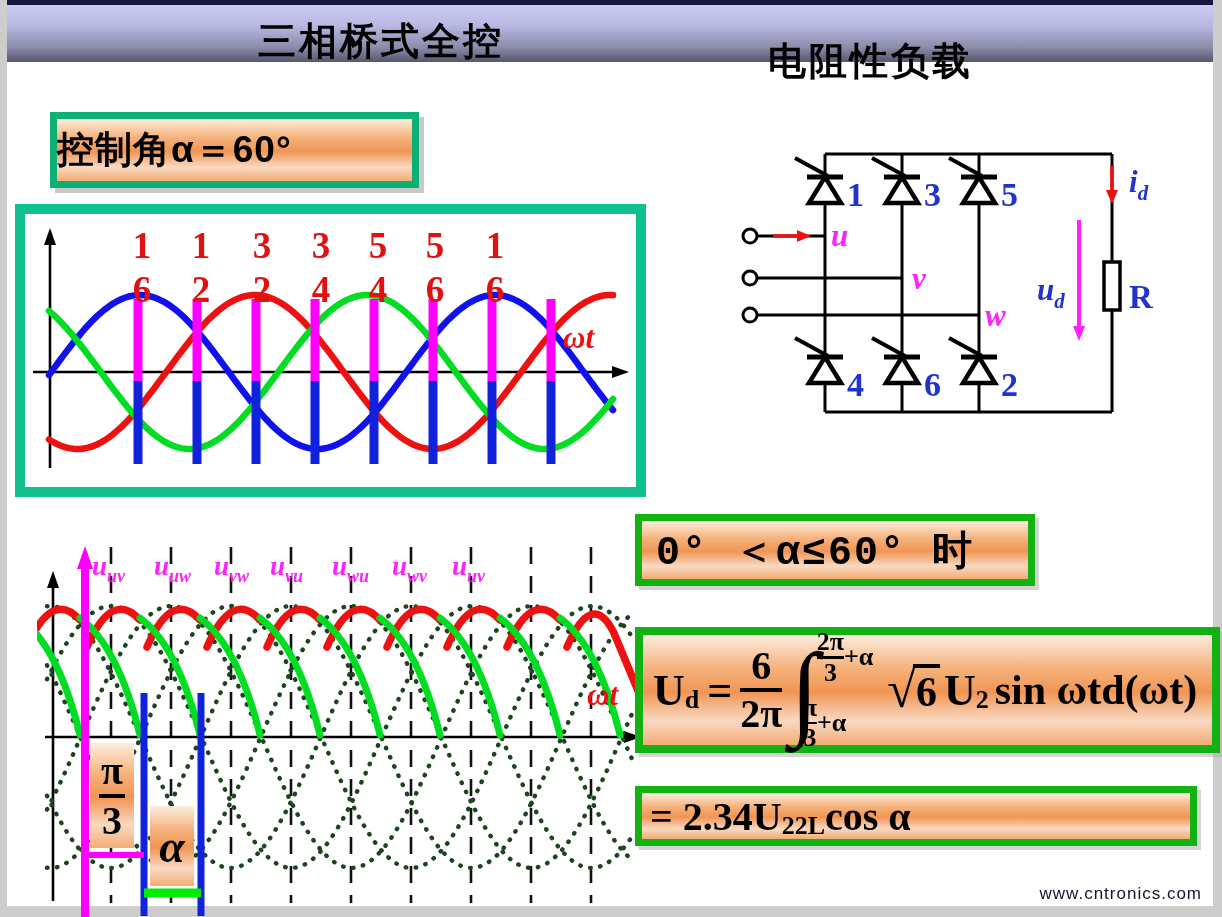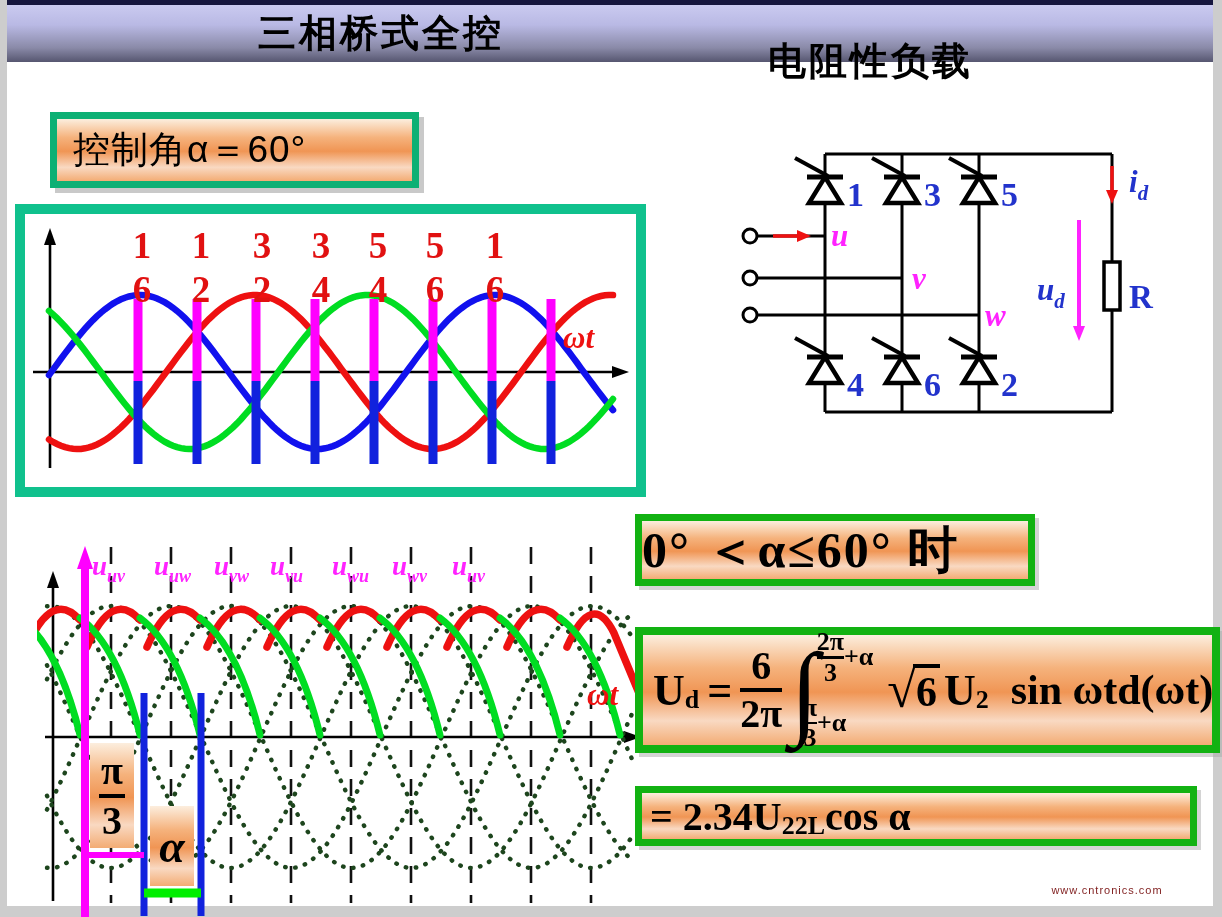--- a/index.html
+++ b/index.html
@@ -3,66 +3,66 @@
 <meta charset="utf-8">
 <style>
   html,body{margin:0;padding:0;width:1222px;height:917px;background:#cdcdcd;overflow:hidden;
             font-family:"Liberation Sans","DejaVu Sans",sans-serif;}
   #slide{position:absolute;left:7px;top:0;width:1206px;height:906px;background:#ffffff;}
   #topline{position:absolute;left:0;top:0;width:100%;height:5px;background:#16163e;}
   #header{position:absolute;left:0;top:5px;width:100%;height:57px;
           background:linear-gradient(180deg,#cacaf0 0%,#b9b9e4 35%,#8a8aa8 75%,#565670 100%);}
   .htitle{position:absolute;top:0;height:57px;line-height:57px;font-size:38px;font-weight:bold;
           color:#000;letter-spacing:3px;white-space:nowrap;}
-  #htitle-left{left:251px;}
+  #htitle-left{left:251px;margin-top:8px;}
   #htitle-right{left:761px;margin-top:28px;}
   .obox{background:linear-gradient(180deg,#fceede 0%,#f5b27c 30%,#f09554 52%,#f9d9c2 78%,#f3ac74 100%);}
   #ctrlbox{position:absolute;left:43px;top:112px;width:355px;height:62px;border:7px solid #0db074;
            box-shadow:5px 5px 0 rgba(165,165,165,.6);display:flex;align-items:center;}
-  #ctrlbox span{font-size:37px;font-weight:normal;color:#000;padding-left:16px;letter-spacing:1px;}
+  #ctrlbox span{font-size:37px;font-weight:bold;color:#000;letter-spacing:1px;}
   #w1box{position:absolute;left:8px;top:204px;width:611px;height:273px;border:10px solid #10c18d;background:#fff;}
   #cirwrap{position:absolute;left:720px;top:140px;width:460px;height:290px;}
   #w2wrap{position:absolute;left:30px;top:495px;width:612px;height:392px;margin-top:48px;}
   #w2wrap svg{position:absolute;left:0;top:0;}
   .minibox{position:absolute;display:flex;flex-direction:column;align-items:center;justify-content:center;
            font-family:"Liberation Serif","DejaVu Serif",serif;font-weight:bold;color:#000;}
   #pi3box{left:53px;top:200px;width:44px;height:105px;font-size:40px;line-height:1.0;}
   #pi3box .fbar{width:26px;height:4px;background:#000;margin:3px 0;}
   #alphabox{left:113px;top:263px;width:44px;height:80px;font-size:46px;font-style:italic;}
   .gbox{border:7px solid #12b212;box-shadow:4px 4px 0 rgba(170,170,170,.5);}
   #condbox{position:absolute;left:628px;top:514px;width:386px;height:58px;display:flex;align-items:center;}
-  #condbox span{font-family:Liberation Serif, serif;font-size:50px;font-weight:bold;
-                letter-spacing:2px;white-space:nowrap;}
+  #condbox span{font-family:Liberation Mono, monospace;font-size:40px;font-weight:bold;
+                padding-left:14px;letter-spacing:2px;white-space:nowrap;}
   #f1box{position:absolute;left:628px;top:627px;width:569px;height:110px;border:8px solid #12b212;
          display:flex;align-items:center;box-shadow:4px 4px 0 rgba(170,170,170,.5);}
   .fm{font-family:"Liberation Serif","DejaVu Serif",serif;font-weight:bold;color:#000;}
   #f1box .row{display:flex;align-items:center;padding-left:10px;}
   .bigU{font-size:44px;}
   sub.s{font-size:26px;position:relative;top:10px;font-weight:bold;}
   .eq{font-size:44px;margin:0 8px;}
   .frac{display:inline-flex;flex-direction:column;align-items:center;line-height:1.0;}
   .frac .n,.frac .d{font-size:40px;}
   .frac .bar{width:100%;height:4px;background:#000;margin:2px 0;}
   .intwrap{display:flex;align-items:center;margin-left:8px;}
   .intsign{font-size:104px;line-height:.82;font-weight:bold;}
   .lims{display:flex;flex-direction:column;justify-content:space-between;height:122px;margin-left:-2px;}
   .lim{display:flex;align-items:center;font-size:26px;line-height:1;}
   .lim .tfrac{display:inline-flex;flex-direction:column;align-items:center;line-height:1;}
   .lim .tfrac .tb{width:100%;height:2.5px;background:#000;margin:1px 0;}
   .lim.lo{margin-left:-14px;}
   .sqrtwrap{display:flex;align-items:flex-start;margin-left:14px;}
   .sqrt{font-size:52px;line-height:1;margin-right:-3px;}
   .rad{font-size:42px;border-top:4px solid #000;padding:0 3px;line-height:1.15;}
-  .trail{font-size:42px;margin-left:22px;white-space:nowrap;}
+  .trail{font-size:42px;margin-left:6px;white-space:nowrap;}
   #f2box{position:absolute;left:628px;top:786px;width:548px;height:46px;border:7px solid #12b212;
          display:flex;align-items:center;box-shadow:4px 4px 0 rgba(170,170,170,.5);}
   #f2box .row{padding-left:8px;display:flex;align-items:center;white-space:nowrap;justify-content:center;}
   #f2box .t{font-size:40px;}
-  #watermark{position:absolute;left:1012px;top:884px;width:190px;text-align:center;font-size:11px;
-             color:#7f1d1d;letter-spacing:1px;}
+  #watermark{position:absolute;left:1012px;top:884px;width:190px;text-align:right;font-size:17px;
+             color:#0f172a;letter-spacing:1px;}
 </style>
 </head>
 <body>
 
 <div id="slide">
   <div id="topline"></div>
   <div id="header">
     <div class="htitle" id="htitle-left">三相桥式全控</div>
     <div class="htitle" id="htitle-right">电阻性负载</div>
   </div>

